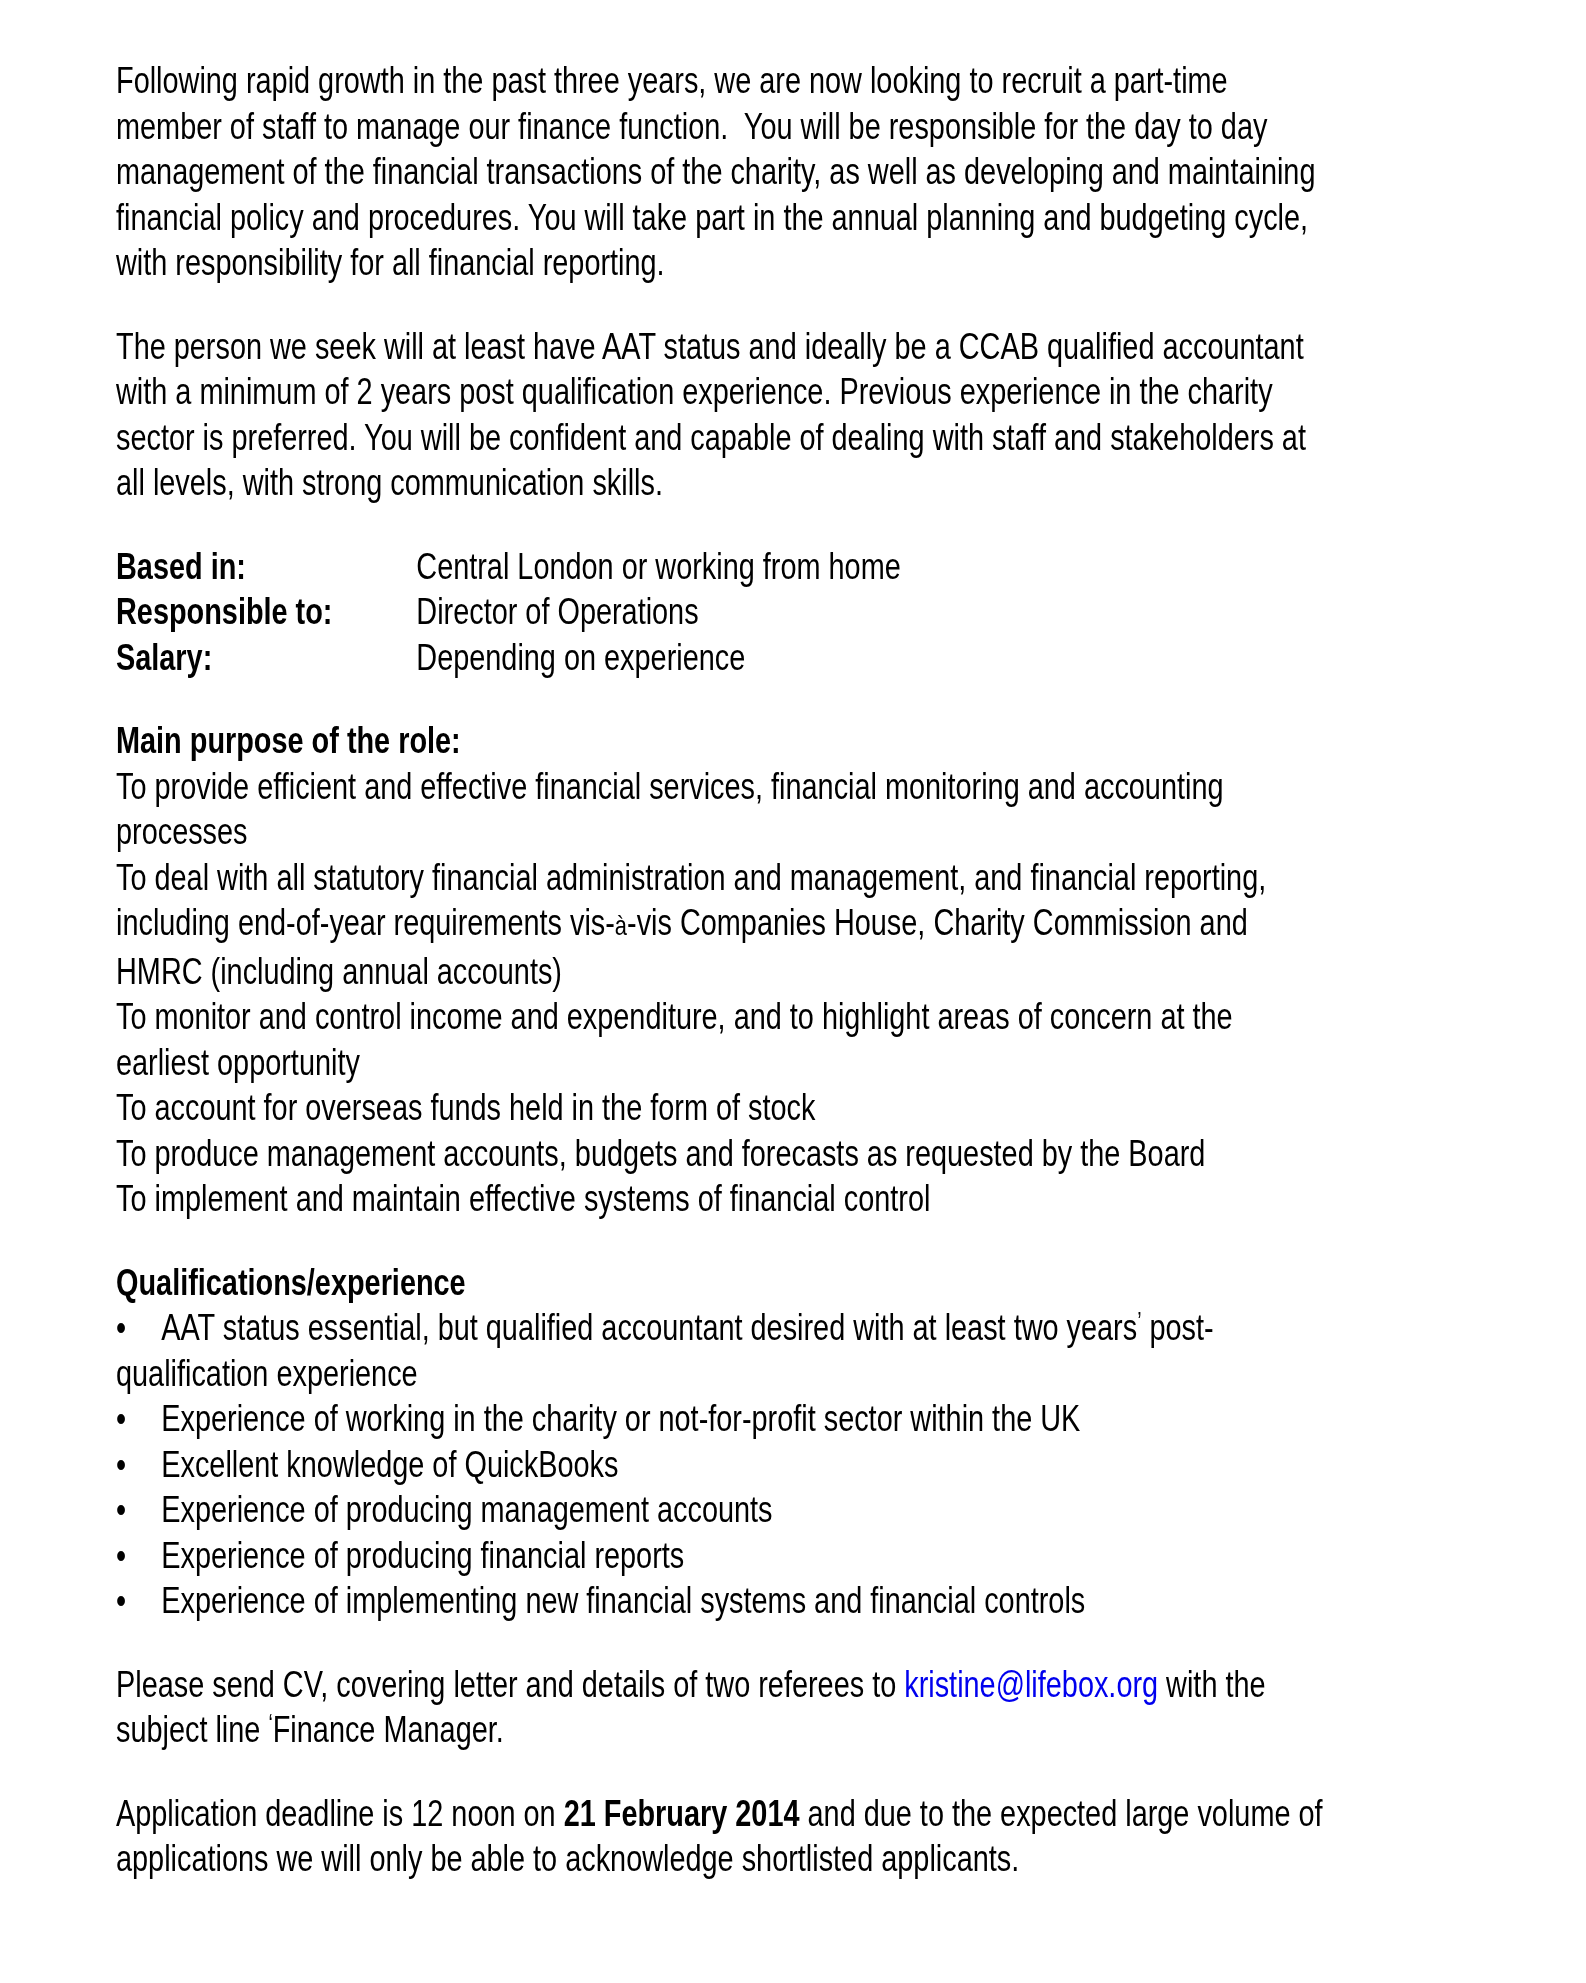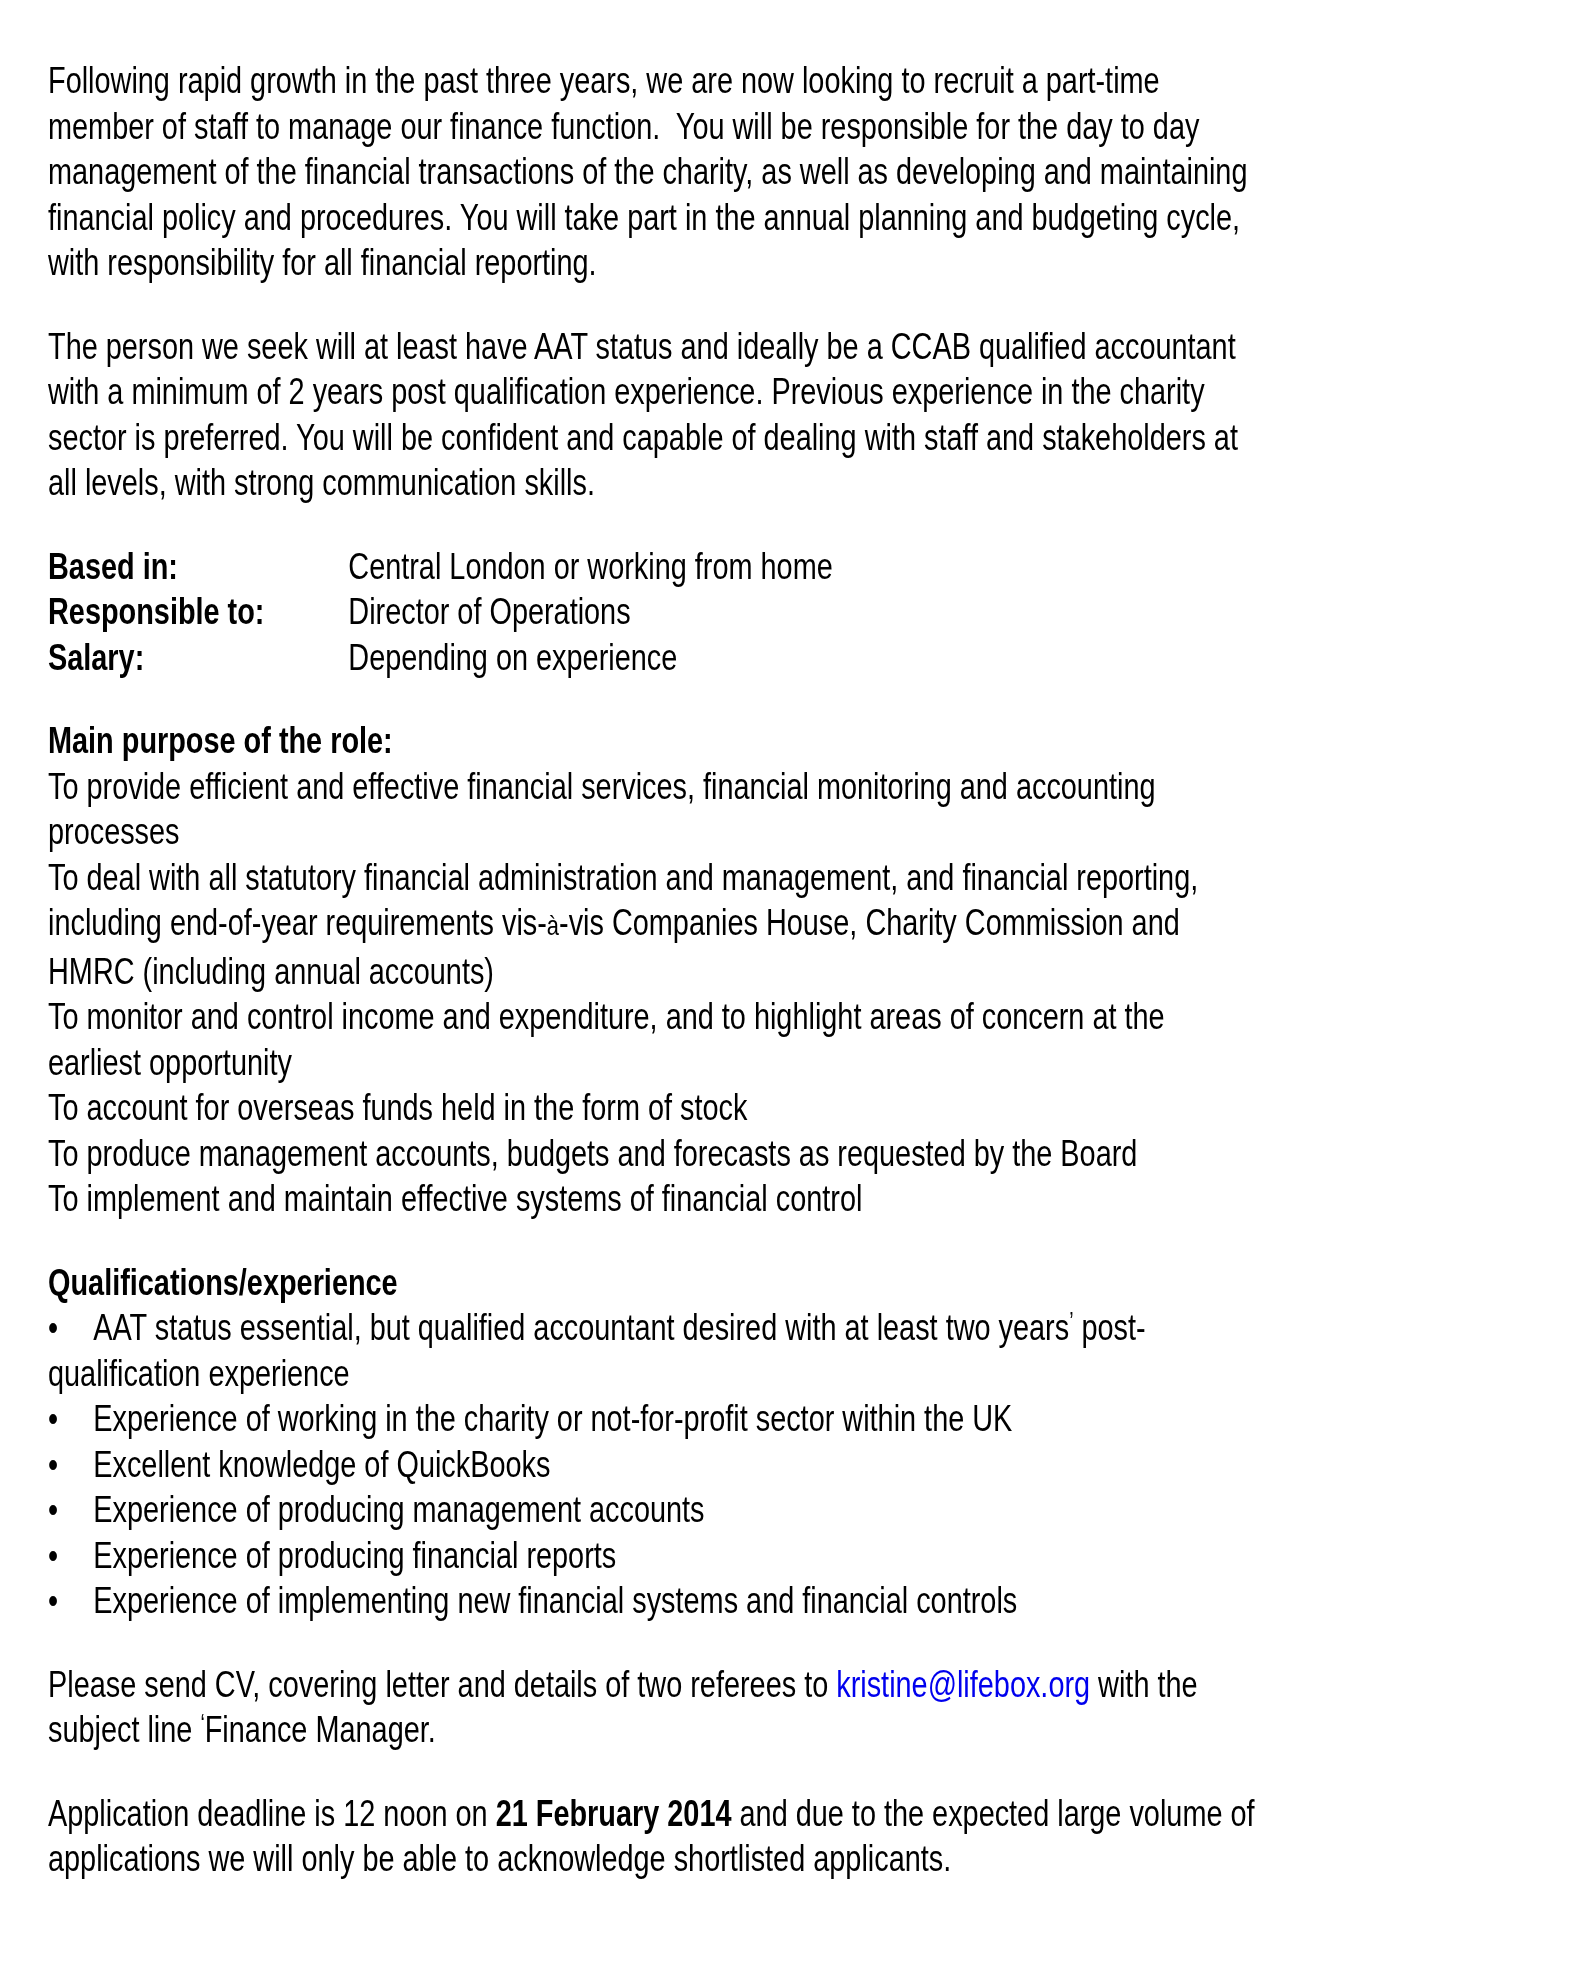--- a/index.html
+++ b/index.html
@@ -5,21 +5,21 @@
   * { margin: 0; padding: 0; box-sizing: border-box; }
   html, body { background: #ffffff; }
   body {
     width: 1586px;
     height: 1983px;
     font-family: "Liberation Sans", sans-serif;
     color: #000000;
     overflow: hidden;
   }
   .doc {
-    padding: 58px 0 0 48px;
+    padding: 58px 0 0 116px;
   }
   
   .content {
     width: 1560px;
     transform: scaleX(0.78);
     transform-origin: 0 0;
     font-size: 37px;
     line-height: 45.5px;
   }
   .p { white-space: pre-wrap; }

